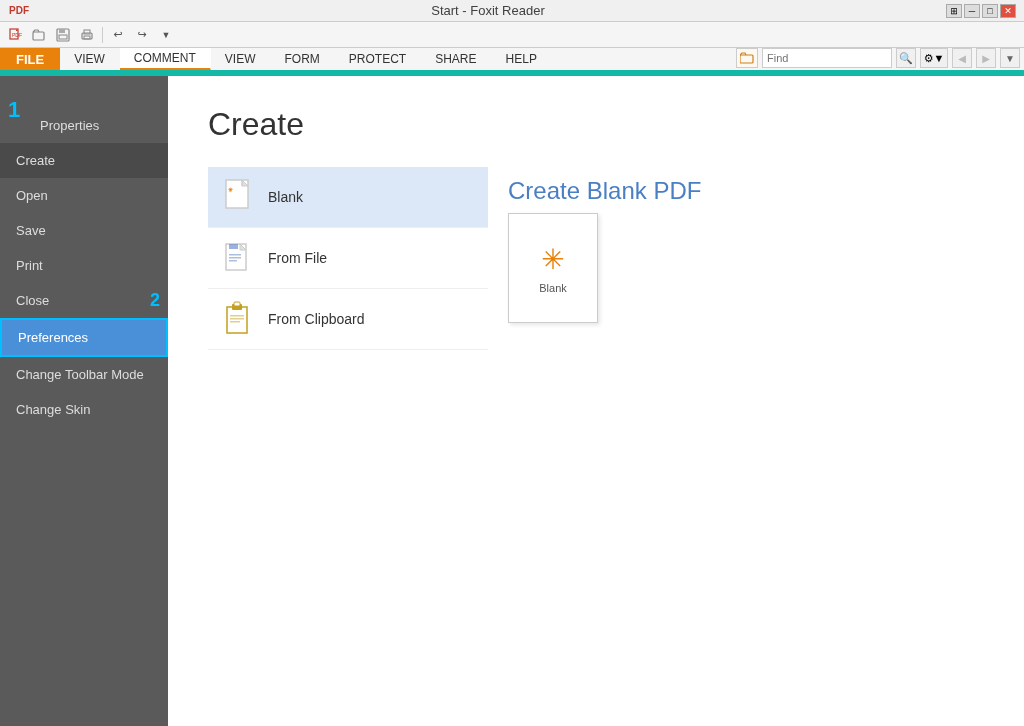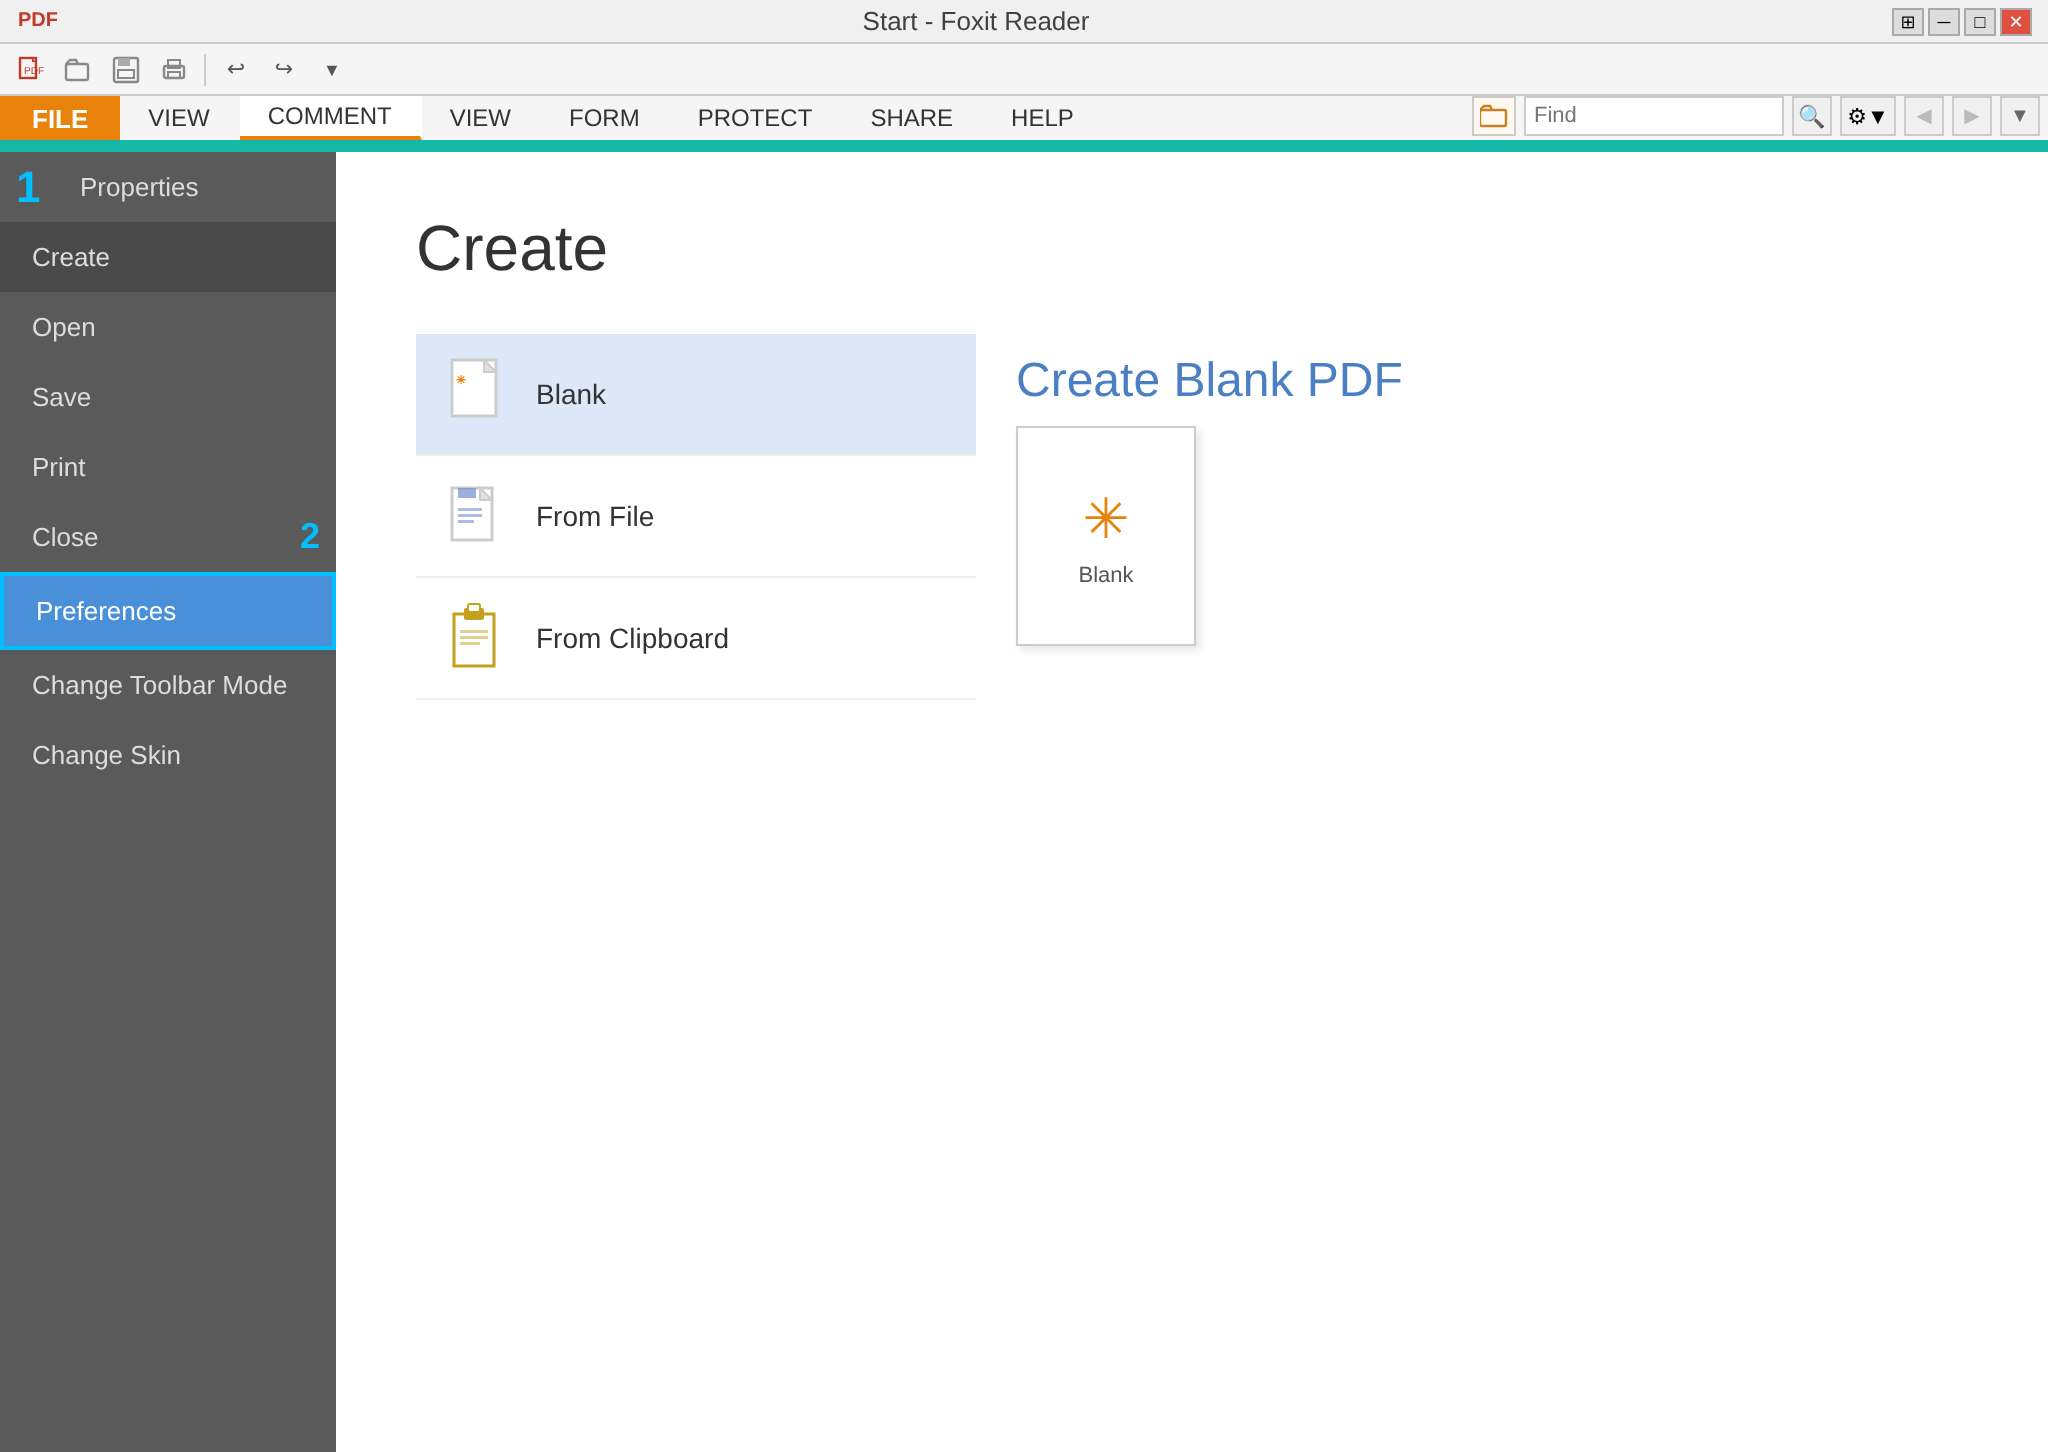--- a/index.html
+++ b/index.html
@@ -283,21 +283,21 @@
     <div class="nav-btn disabled">▶</div>
     <div class="nav-btn">▼</div>
   </div>
 </div>
 
 <div class="main-container">
 
   <div class="sidebar">
     <div class="sidebar-item" style="position:relative;">
       <span class="sidebar-num">1</span>
-      <span style="margin-left:24px;">Properties</span>
+      <span style="margin-left:24px;margin-top:32px;">Properties</span>
     </div>
     <div class="sidebar-item active">
       <span>Create</span>
     </div>
     <div class="sidebar-item">
       <span>Open</span>
     </div>
     <div class="sidebar-item">
       <span>Save</span>
     </div>

